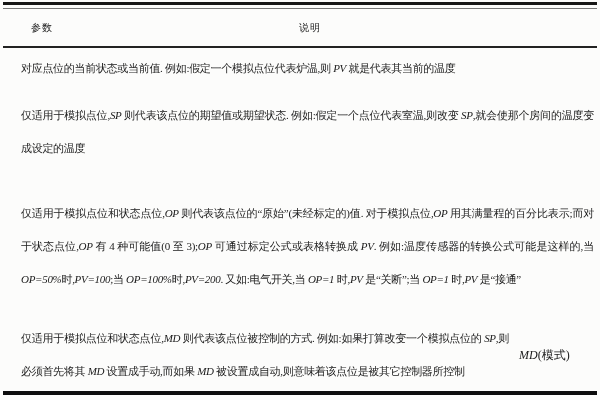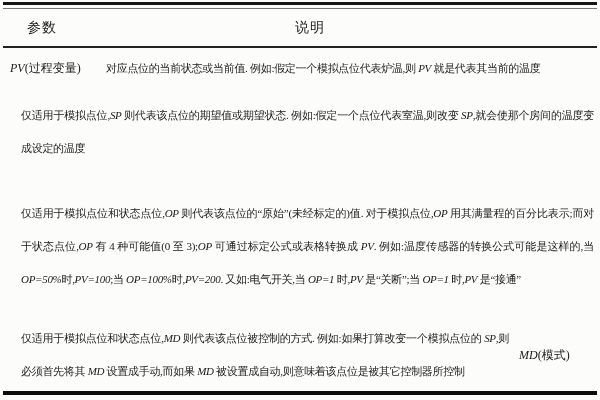--- a/index.html
+++ b/index.html
@@ -37,21 +37,21 @@
     font-size: 11px;
     line-height: 33px;
     letter-spacing: -0.3px;
     text-align: justify;
     margin-left: 16px;
   }
 
   .header { height: 37px; }
   .header .param { justify-content: center; padding-left: 0; font-size: 12.5px; }
   .header .desc  { justify-content: center; padding-right: 60px; text-align: center; }
-  .header .th-txt { font-size: 14px; letter-spacing: 1px; }
+  .header .th-txt { font-size: 10px; letter-spacing: 1px; }
 
   .r1 { height: 41px; }
   .r2 { height: 85px; }
   .r3 { height: 145px; }
   .r4 { height: 72px; }
 
   i { font-style: italic; }
 </style>
 </head>
 <body>
@@ -66,23 +66,20 @@
       <span class="th-txt">参数</span>
     </div>
     <div class="td desc">
       <span class="th-txt">说明</span>
     </div>
   </div>
 
   <div class="rule rule-head"></div>
 
   <div class="tr r1">
-    <div class="td param">
-      <span><i>PV</i>(过程变量)</span>
-    </div>
     <div class="td desc">
       <span class="txt">对应点位的当前状态或当前值. 例如:假定一个模拟点位代表炉温,则 <i>PV</i> 就是代表其当前的温度</span>
     </div>
   </div>
 
   <div class="tr r2">
     <div class="td desc">
       <span class="txt">仅适用于模拟点位,<i>SP</i> 则代表该点位的期望值或期望状态. 例如:假定一个点位代表室温,则改变 <i>SP</i>,就会使那个房间的温度变成设定的温度</span>
     </div>
   </div>

